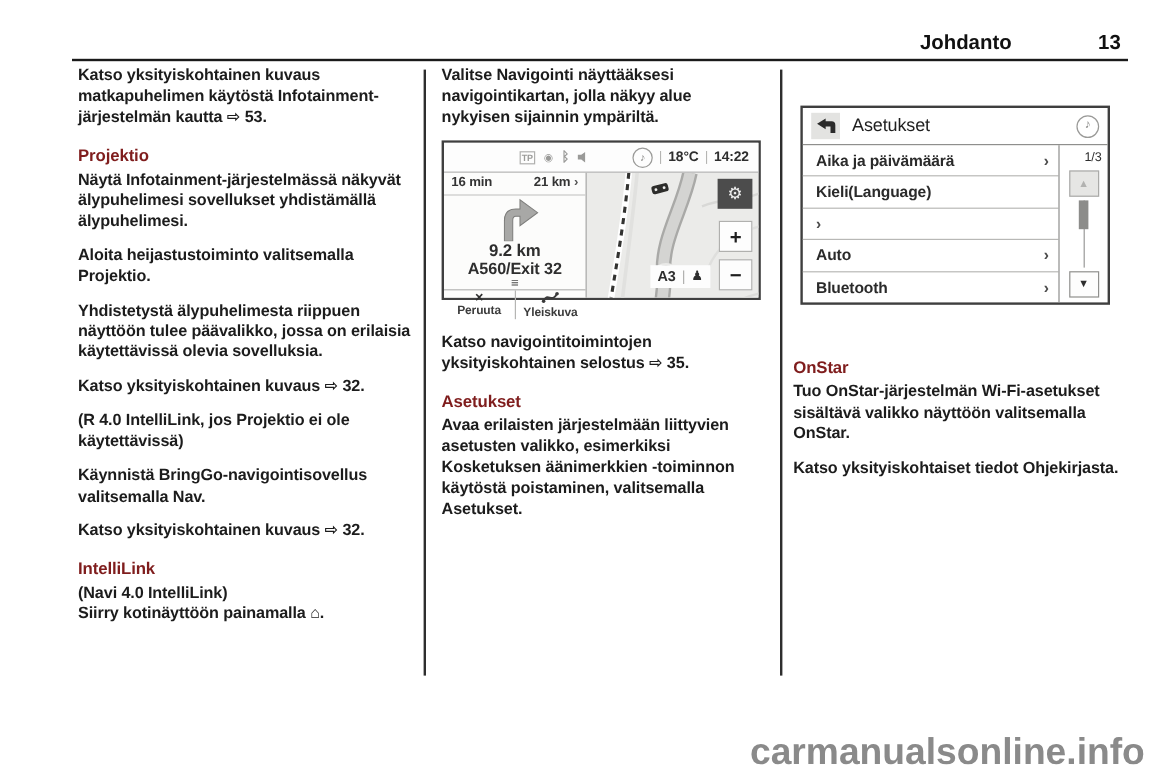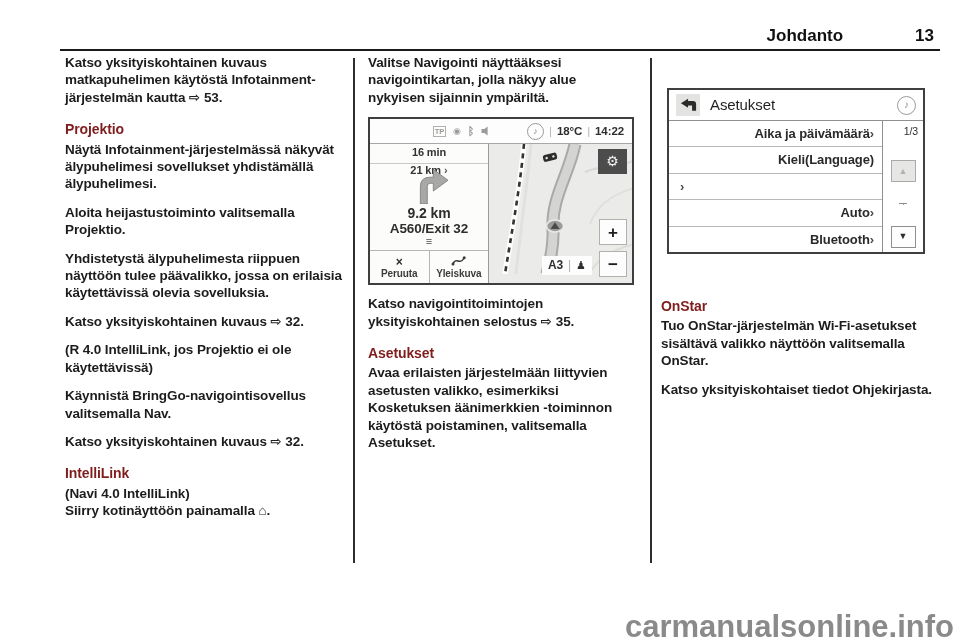--- a/index.html
+++ b/index.html
@@ -11,32 +11,32 @@
   .hdr .ttl{margin-right:72px;}
   .hdr .pg{margin-right:6px;}
   
   .divider{position:absolute;top:58px;height:505px;width:2px;background:#2e2e2e;}
   .col{position:absolute;top:54px;font-size:13.5px;line-height:17.4px;font-weight:700;letter-spacing:-.1px;}
   .col p{margin:0 0 11px;}
   .col .h{margin:15px 0 2px;color:#7f1d1d;font-size:14px;}
   
   .shot{border:2px solid #3f3f3f;background:#fff;box-sizing:border-box;}
   
-  .nav-shot{width:266px;height:168px;margin:3px 0 10px;display:flex;flex-direction:column;}
+  .nav-shot{width:266px;height:133px;margin:3px 0 26px;display:flex;flex-direction:column;}
   .nav-status{height:24px;background:#fdfdfd;border-bottom:1px solid #a8a8a8;display:flex;
               align-items:center;padding:0 8px;font-size:11.5px;color:#2e2e2e;font-weight:700;}
   .st-ic{color:#9a9a98;font-size:9px;font-weight:700;display:inline-flex;align-items:center;margin-right:7px;}
   .st-tp{border:1px solid #b0b0ae;padding:0 1px;font-size:7.5px;line-height:9px;}
   .st-sep{color:#b5b5b3;margin:0 5px;font-weight:400;}
   .st-note{width:15px;height:15px;border:1.4px solid #9a9a98;border-radius:50%;display:inline-flex;
            align-items:center;justify-content:center;font-size:9px;color:#8b8b89;}
   .nav-body{flex:1;display:flex;min-height:0;}
   .nav-left{width:118px;background:#fcfcfb;border-right:1px solid #9a9a98;display:flex;flex-direction:column;}
   .nav-eta{height:19px;display:flex;align-items:center;justify-content:space-between;
-           padding:0 6px;font-size:11px;color:#333;border-bottom:1px solid #c9c9c7;flex-direction:column;}
+           padding:0 6px;font-size:11px;color:#333;border-bottom:1px solid #c9c9c7;}
   .nav-eta .chev{color:#555;margin-left:3px;}
   .nav-arrow{height:42px;display:flex;align-items:center;justify-content:center;}
   .nav-dist{font-size:14px;color:#2e2e2e;text-align:center;line-height:15px;}
   .nav-road{font-size:13.5px;color:#2e2e2e;text-align:center;line-height:15px;}
   .nav-list{text-align:center;font-size:11px;color:#4a4a4a;line-height:10px;}
   .nav-btns{margin-top:auto;height:32px;border-top:1px solid #b5b5b3;display:flex;}
   .nav-btn{flex:1;display:flex;flex-direction:column;align-items:center;justify-content:center;
            font-size:10px;color:#3c3c3c;line-height:11px;}
   .nav-btn + .nav-btn{border-left:1px solid #b5b5b3;}
   .nav-btn .bi{font-size:12px;line-height:12px;color:#2e2e2e;}
@@ -54,25 +54,25 @@
   .map-a3 .fig{font-size:11px;color:#2e2e2e;}
   
   .set-shot{width:258px;height:166px;margin:34px 0 44px;display:flex;flex-direction:column;}
   .set-hdr{height:30px;border-bottom:1px solid #8f8f8d;display:flex;align-items:center;padding:0 7px;}
   .back-btn{width:24px;height:22px;background:#e3e3e1;display:flex;align-items:center;justify-content:center;}
   .set-title{font-size:15px;color:#1f1f1f;margin-left:10px;font-weight:400;}
   .audio-circle{margin-left:auto;width:17px;height:17px;border:1.5px solid #9a9a98;border-radius:50%;
                 display:flex;align-items:center;justify-content:center;font-size:10px;color:#8b8b89;}
   .set-body{flex:1;display:flex;min-height:0;}
   .set-list{flex:1;display:flex;flex-direction:column;}
-  .set-row{flex:1;display:flex;align-items:center;padding:0 8px 0 11px;font-size:13px;color:#2a2a2a;text-align:right;}
+  .set-row{flex:1;display:flex;align-items:center;padding:0 8px 0 11px;font-size:13px;color:#2a2a2a;}
   .set-row + .set-row{border-top:1px solid #b8b8b6;}
   .set-row .lbl{flex:1;}
   .set-row .chev{color:#4a4a4a;font-weight:700;font-size:13px;}
-  .set-rail{width:40px;border-left:1px solid #8f8f8d;display:flex;flex-direction:column;align-items:center;padding:2px 0 4px;gap:18px;}
+  .set-rail{width:40px;border-left:1px solid #8f8f8d;display:flex;flex-direction:column;align-items:center;padding:2px 0 4px;}
   .rail-pg{font-size:10.5px;color:#2e2e2e;align-self:flex-end;margin:0 5px 2px 0;font-weight:400;}
   .rail-btn{width:25px;height:22px;box-sizing:border-box;display:flex;align-items:center;justify-content:center;font-size:9px;}
   .rail-up{background:#e6e6e4;border:1px solid #aaaaa8;color:#b2b2b0;}
   .rail-down{background:#fdfdfd;border:1px solid #8f8f8d;color:#2e2e2e;margin-top:3px;}
   .rail-track{flex:1;width:100%;position:relative;margin:3px 0 0;}
   .rail-line{position:absolute;left:50%;top:0;bottom:0;width:1px;background:#9a9a98;}
   .rail-thumb{position:absolute;left:50%;transform:translateX(-50%);top:0;width:8px;height:42%;background:#8c8c8a;}
   
   .wm{position:absolute;right:6px;bottom:-3px;font-size:31px;font-weight:700;color:#8a8a8a;letter-spacing:0;}
 </style>

